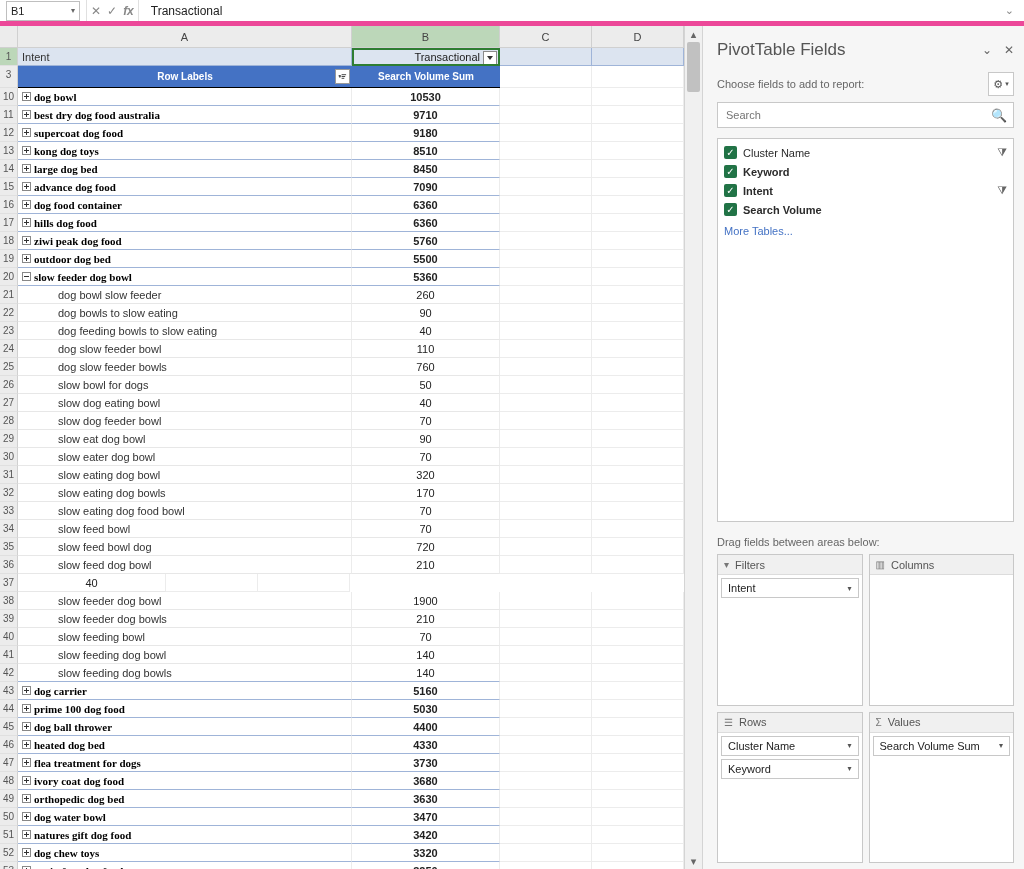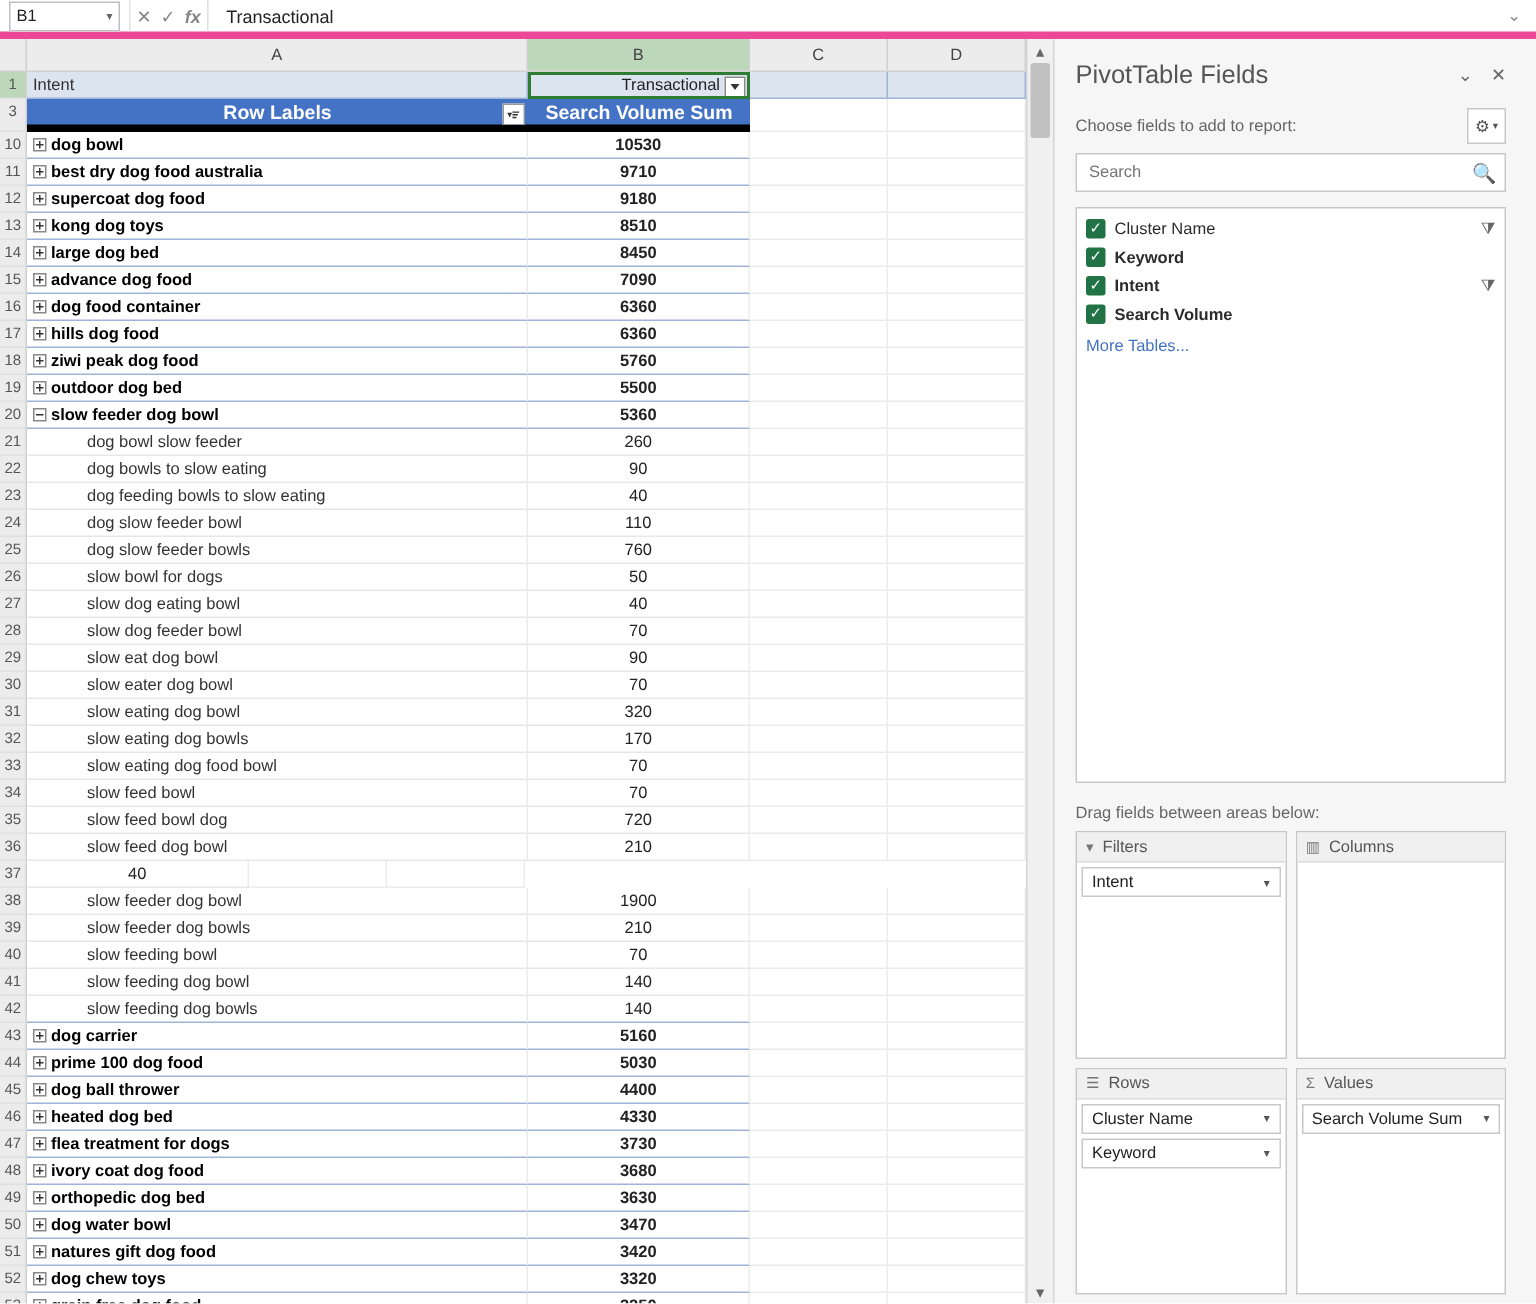--- a/index.html
+++ b/index.html
@@ -25,21 +25,21 @@
   .name-box .chev { font-size: 8px; color: #666; }
   .fbar-icons { display:flex; align-items:center; gap:6px; padding:0 4px; border-left:1px solid #e0e0e0; border-right:1px solid #e0e0e0; height:100%; }
   .fbar-icons span { color:#888; font-size:12px; line-height:1; }
   .fx { font-style: italic; font-weight:600; color:#555; }
   .formula-input { flex:1; padding:2px 6px; font-size:12px; color:#222; }
   .fbar .expand { color:#888; padding:0 4px; }
 
   
   .main { display:flex; height: calc(100vh - 26px); }
   .sheet-area { flex:1; overflow:hidden; position:relative; display:flex; }
-  .panel { width:322px; border-left:1px solid #d4d4d4; background:#f6f6f6; display:flex; flex-direction:column; padding:14px 20px 6px 14px; }
+  .panel { width:322px; border-left:1px solid #d4d4d4; background:#f6f6f6; display:flex; flex-direction:column; padding:14px 10px 6px 14px; }
   .grid { flex:1; overflow:hidden; position:relative; }
   .col-hdrs { display:flex; height:22px; border-bottom:1px solid #d0d0d0; background:#ececec; }
   .col-hdr { border-right:1px solid #d0d0d0; text-align:center; line-height:22px; color:#444; font-size:11px; position:relative; }
   .col-A { width:334px; }
   .col-B { width:148px; }
   .col-C { width:92px; }
   .col-D { width:92px; }
   .col-hdr.sel { background:#bcd7b9; }
   .row { display:flex; height:18px; }
   .rh { width:18px; min-width:18px; background:#ececec; border-right:1px solid #d0d0d0; border-bottom:1px solid #e0e0e0; text-align:center; font-size:10px; line-height:18px; color:#555; }
@@ -50,33 +50,33 @@
   .cC { width:92px; }
   .cD { width:92px; }
   
   .r1 .cell { background:#dce4f0; border-bottom:1px solid #9fb4d8; border-right:1px solid #9fb4d8; }
   .r1 .cA { color:#333; }
   .r1 .cB { border:2px solid #2e7d32; background:#dce4f0; position:relative; justify-content:flex-end; padding-right:18px; }
   .filter-btn { position:absolute; right:1px; top:1px; width:14px; height:14px; border:1px solid #8a8a8a; background:#fff; display:flex; align-items:center; justify-content:center; font-size:8px; line-height:1; }
   .filter-btn::before { content:""; width:0;height:0;border-left:3px solid transparent;border-right:3px solid transparent;border-top:4px solid #333; }
   
   .r3 .cA, .r3 .cB {
-    background:#4472c4; color:#fff; font-weight:700; font-size:13px;
-    border-bottom:5px solid #000000; border-right:none;
+    background:#4472c4; color:#fff; font-weight:700; font-size:10px;
+    border-bottom:1px solid #000000; border-right:none;
   }
   .r3 { height:22px; }
   .r3 .cA { justify-content:center; position:relative; }
   .r3 .cB { justify-content:center; }
   .r3 .sort-btn { position:absolute; right:2px; top:3px; width:15px; height:15px; background:#fff; border:1px solid #999; display:flex; align-items:center; justify-content:center; }
   .r3 .sort-btn svg { width:9px; height:9px; }
   
   .body-row .cA, .body-row .cB { border-bottom:1px solid #9fb4d8; }
   .body-row.child .cA, .body-row.child .cB { border-bottom:1px solid #e7e7e7; }
   .body-row .cA { color:#000; }
-  .body-row.group .cA { font-weight:700; padding-left:4px; }
+  .body-row.group .cA { font-weight:700; padding-left:4px;font-family:Liberation Serif, serif; }
   .body-row.child .cA { padding-left:40px; font-weight:400; color:#333;text-align:right; }
   .body-row.expanded .cA { font-weight:700; }
   .expander { display:inline-block; width:9px; height:9px; border:1px solid #888; margin-right:3px; position:relative; background:#fff; }
   .expander::before { content:""; position:absolute; left:1px; right:1px; top:3px; height:1px; background:#333; }
   .expander.plus::after { content:""; position:absolute; top:1px; bottom:1px; left:3px; width:1px; background:#333; }
   .body-row .cB { justify-content:center; font-weight:400; }
   .body-row.group .cB { font-weight:700; }
   .body-row.last-child .cA, .body-row.last-child .cB { border-bottom:1px solid #9fb4d8; }
 
   

